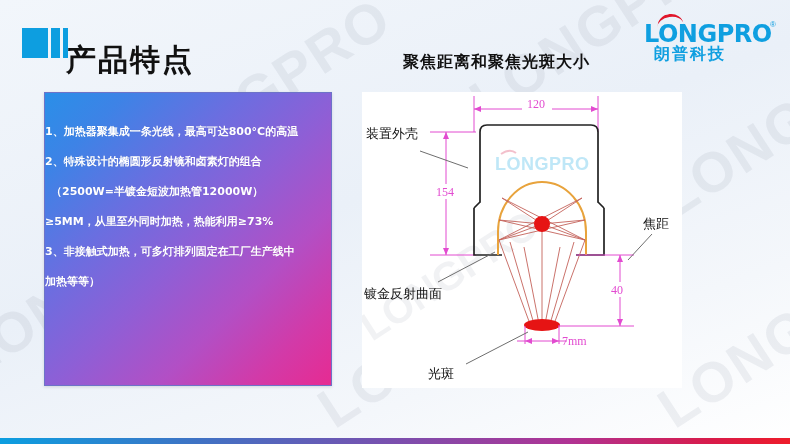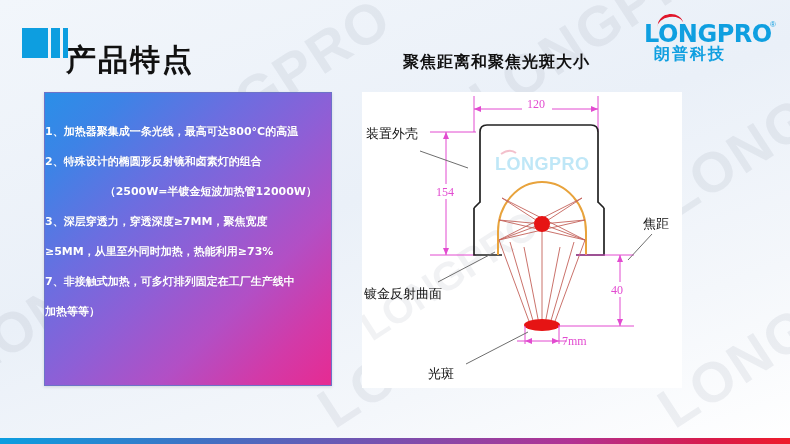--- a/index.html
+++ b/index.html
@@ -81,21 +81,21 @@
     border: 1px solid #6d73c8;
     box-shadow: 0 1px 3px rgba(0,0,0,0.12);
   }
   #feature-list {
     padding: 24px 14px 0 0;
     color: #fff; font-weight: 700; font-size: 11px; line-height: 30px;
     font-family: "DejaVu Sans", "Liberation Sans", sans-serif;
     text-shadow: 0 0 1px rgba(0,0,0,0.12);
   }
   #feature-list .ln { white-space: nowrap; }
-  #feature-list .ln.indent { padding-left: 6px; text-align: right; }
+  #feature-list .ln.indent { padding-left: 6px; }
 
   
   #diagram-title {
     position: absolute; left: 403px; top: 52px;
     font-size: 16px; font-weight: 700; color: #111; letter-spacing: 1px;
     font-family: "DejaVu Sans", "Liberation Sans", sans-serif;
   }
   #diagram-panel {
     position: absolute; left: 362px; top: 92px;
     width: 320px; height: 296px;
@@ -148,23 +148,22 @@
     <div class="brand-en">LONGPRO</div>
     <div class="brand-reg">®</div>
     <div class="brand-cn">朗普科技</div>
   </div>
 
   <div id="feature-card">
     <div id="feature-list">
       <div class="ln">1、加热器聚集成一条光线，最高可达800°C的高温</div>
       <div class="ln">2、特殊设计的椭圆形反射镜和卤素灯的组合</div>
       <div class="ln indent">（2500W=半镀金短波加热管12000W）</div>
-      <div class="ln">3、深层穿透力，穿透深度≥7MM，聚焦宽度</div>
       <div class="ln">≥5MM，从里至外同时加热，热能利用≥73%</div>
-      <div class="ln">7、非接触式加热，可多灯排列固定在工厂生产线中</div>
+      <div class="ln">3、非接触式加热，可多灯排列固定在工厂生产线中</div>
       <div class="ln">加热等等）</div>
     </div>
   </div>
 
   <div id="diagram-title">聚焦距离和聚焦光斑大小</div>
 
   <div id="diagram-panel">
     <svg id="diagram-svg" width="320" height="296" viewBox="0 0 320 296">
 
       <text class="wm-svg" x="10" y="250" transform="rotate(-33 10 250)">LONGPRO</text>

